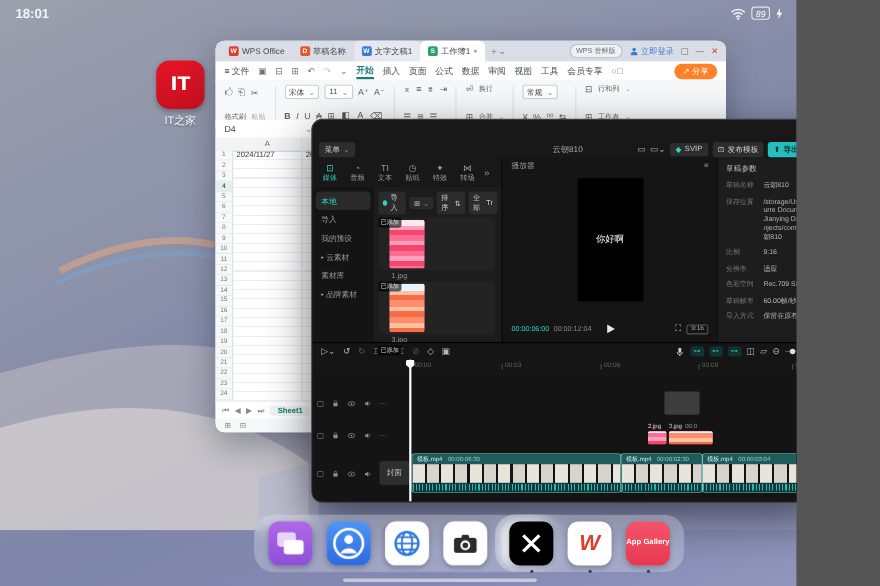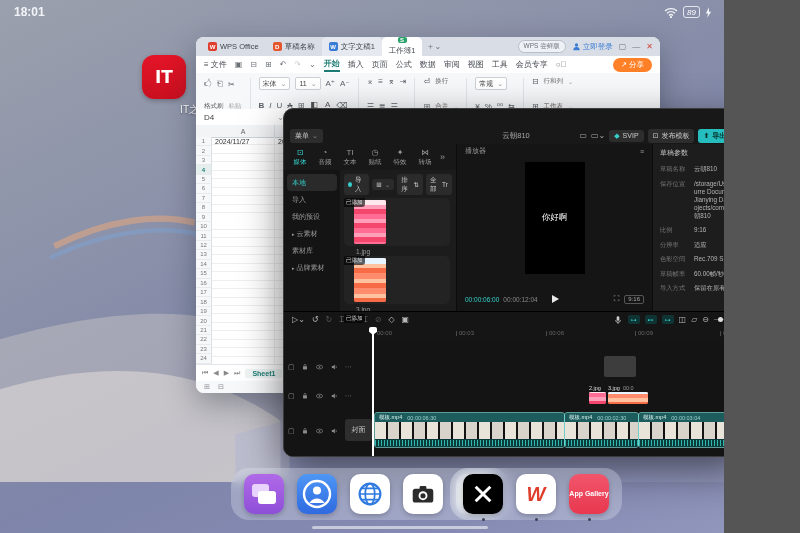--- a/index.html
+++ b/index.html
@@ -7,34 +7,34 @@
     font-family:"Liberation Sans","DejaVu Sans",sans-serif;
     background:linear-gradient(155deg,#9aa0ac 0%,#8b91a9 35%,#7e85a9 60%,#8489b2 82%,#9196bd 100%);}
   .abs{position:absolute;}
   .wall{position:absolute;inset:0;}
   
   .sb-time{left:14px;top:5px;color:#f2f4f7;font-size:12px;font-weight:bold;}
   .sb-right{right:12px;top:6px;display:flex;align-items:center;gap:5px;color:#f2f4f7;font-style:italic;}
   .batt{display:flex;align-items:center;border:1px solid rgba(245,246,250,.85);border-radius:3px;
     font-size:8px;padding:0 3px;height:10px;color:#fff;}
   
-  .dicon{width:90px;text-align:right;}
+  .dicon{width:90px;text-align:center;}
   .dicon .art{width:44px;height:44px;border-radius:12px;margin:0 auto;position:relative;box-shadow:0 2px 5px rgba(0,0,0,.25);}
   .dicon .lbl{margin-top:4px;font-size:10px;color:#fff;text-shadow:0 1px 2px rgba(0,0,0,.45);}
   .art-wakeup{background:linear-gradient(180deg,#fbd3da,#f3aebc);}
   .art-it{background:linear-gradient(180deg,#e41527,#c90f1f);color:#fff;font-weight:bold;font-size:17px;
     display:flex;align-items:center;justify-content:center;font-family:"DejaVu Sans",sans-serif;}
   
   .wps{left:196px;top:37px;width:464px;height:356px;background:#fff;border-radius:8px;
     box-shadow:0 10px 30px rgba(20,25,40,.35);font-size:8px;color:#333;}
   .wps-tabbar{position:absolute;left:0;top:0;right:0;height:19px;background:#d9dee6;border-radius:8px 8px 0 0;
     display:flex;align-items:center;padding-left:5px;}
   .wtab{display:flex;align-items:center;gap:3px;height:19px;padding:0 7px;font-size:7.5px;color:#42464d;}
   .wtab .sq{width:9px;height:9px;border-radius:2px;color:#fff;font-size:6px;font-weight:bold;display:flex;align-items:center;justify-content:center;}
-  .wtab.active{background:#fff;border-radius:5px 5px 0 0;flex-direction:column;}
+  .wtab.active{background:#fff;border-radius:5px 5px 0 0;}
   .wtab.lite{background:#e6eaf0;border-radius:5px 5px 0 0;}
   .wps-tab-extras{margin-left:auto;display:flex;align-items:center;gap:6px;padding-right:7px;}
   .verpill{border:1px solid #b9bfc9;border-radius:7px;font-size:6.5px;color:#6a707a;padding:1px 5px;background:#eef1f5;}
   .login{display:flex;align-items:flex-start;gap:2px;color:#3a7bd5;font-size:7.5px;}
   .winbtn{color:#6a707a;font-size:8px;}
   .wps-close{color:#d04438;}
   .wps-menu{position:absolute;left:0;top:19px;right:0;height:17px;background:#fff;display:flex;align-items:center;
     gap:8px;padding:0 8px;border-bottom:1px solid #e8eaee;}
   .wps-menu .ic{color:#6b7078;font-size:8px;}
   .mtab{color:#474b52;font-size:8px;}

